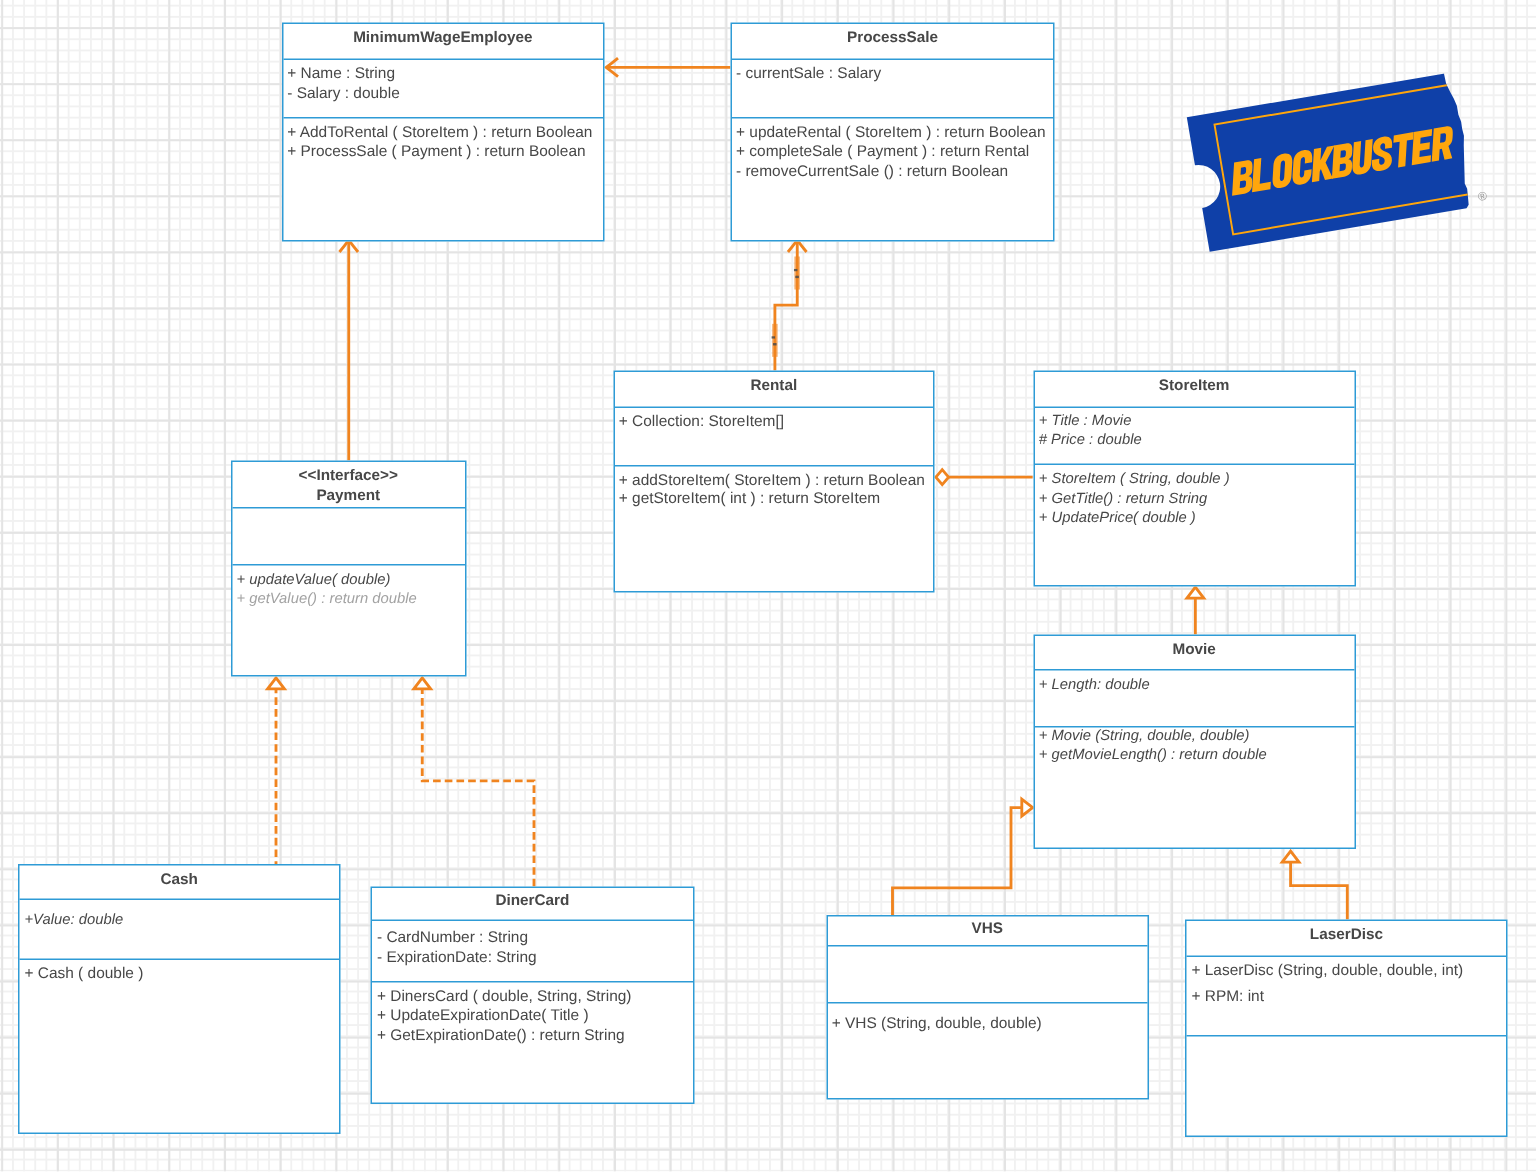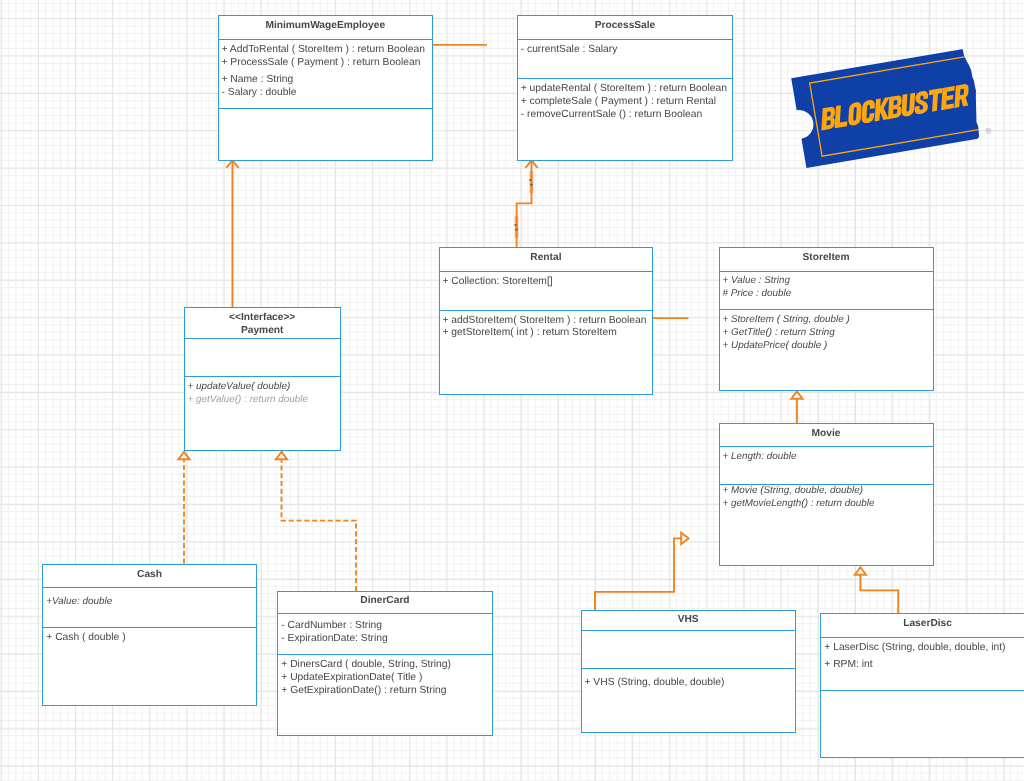--- a/index.html
+++ b/index.html
@@ -13,21 +13,21 @@
   #grid{position:absolute;left:0;top:0;width:1024px;height:781px;
     background-image:
       linear-gradient(to right, #e4e4e4 1px, transparent 1px),
       linear-gradient(to bottom, #e4e4e4 1px, transparent 1px),
       linear-gradient(to right, #f1f1f1 1px, transparent 1px),
       linear-gradient(to bottom, #f1f1f1 1px, transparent 1px);
     background-size:37.15px 37.4px,37.15px 37.4px,7.43px 7.48px,7.43px 7.48px;
     background-position:0.8px 18.1px,0.8px 18.1px,0.6px 3.14px,0.6px 3.14px;
   }
   #canvas{position:absolute;left:0;top:0;}
-  .cls{position:absolute;border:1.7px solid #2e9bd6;background:#fff;box-sizing:border-box;margin-left:30px;}
+  .cls{position:absolute;border:1.7px solid #2e9bd6;background:#fff;box-sizing:border-box;}
   .hdr{text-align:center;font-weight:bold;font-size:10.2px;color:#474747;
      border-bottom:1.7px solid #2e9bd6;box-sizing:border-box;line-height:12.6px;}
   .hdr>div{display:block;}
   .sec{border-bottom:1.7px solid #2e9bd6;box-sizing:border-box;padding:4.2px 0 0 3.0px;overflow:hidden;}
   .sec.last{border-bottom:none;}
   .row{font-size:10.3px;color:#474747;line-height:12.75px;white-space:nowrap;letter-spacing:0px;}
   .it{font-style:italic;font-size:9.85px;letter-spacing:0.02px;}
   .gray{color:#a2a2a2;}
   #logo{position:absolute;}
 </style>
@@ -79,27 +79,27 @@
     <rect x="514.75" y="215.9" width="3.7" height="22" fill="#f0841f" opacity="0.6"></rect>
     <rect x="514.4" y="224.2" width="2.3" height="1.5" fill="#4a4a4a" opacity="0.85"></rect>
     <rect x="515.3" y="228.7" width="2.4" height="1.6" fill="#4a4a4a" opacity="0.85"></rect>
   </svg>
 
 <div id="classlayer">
     <div class="cls" style="left: 187.5px; top: 15px; width: 215.5px; height: 145.5px;">
       <div class="hdr" style="height: 24.2px; padding-top: 3.9px;">
         <div>MinimumWageEmployee</div>
       </div>
-      <div class="sec last">
-        <div class="row">+ AddToRental ( StoreItem ) : return Boolean</div>
-        <div class="row">+ ProcessSale ( Payment ) : return Boolean</div>
-      </div>
       <div class="sec" style="height: 39px;">
         <div class="row">+ Name : String</div>
         <div class="row">- Salary : double</div>
+      </div>
+      <div class="sec last">
+        <div class="row">+ AddToRental ( StoreItem ) : return Boolean</div>
+        <div class="row">+ ProcessSale ( Payment ) : return Boolean</div>
       </div>
     </div>
     <div class="cls" style="left: 486.7px; top: 15px; width: 216.6px; height: 145.5px;">
       <div class="hdr" style="height: 24.2px; padding-top: 3.9px;">
         <div>ProcessSale</div>
       </div>
       <div class="sec" style="height: 38.8px;">
         <div class="row">- currentSale : Salary</div>
       </div>
       <div class="sec last">
@@ -129,42 +129,42 @@
       <div class="sec last">
         <div class="row">+ addStoreItem( StoreItem ) : return Boolean</div>
         <div class="row">+ getStoreItem( int ) : return StoreItem</div>
       </div>
     </div>
     <div class="cls" style="left: 688.5px; top: 247px; width: 215.1px; height: 144.3px;">
       <div class="hdr" style="height: 23.8px; padding-top: 3.9px;">
         <div>StoreItem</div>
       </div>
       <div class="sec" style="height: 38.6px; padding-top: 3.5px;">
-        <div class="row it">+ Value : String</div>
+        <div class="row it">+ Title : Movie</div>
         <div class="row it"># Price : double</div>
       </div>
       <div class="sec last" style="padding-top: 3.7px;">
         <div class="row it">+ StoreItem ( String, double )</div>
         <div class="row it">+ GetTitle() : return String</div>
         <div class="row it">+ UpdatePrice( double )</div>
       </div>
     </div>
     <div class="cls" style="left: 688.5px; top: 423.3px; width: 215.1px; height: 142.8px;">
       <div class="hdr" style="height: 23.2px; padding-top: 3.6px;">
         <div>Movie</div>
       </div>
       <div class="sec" style="height: 38px; padding-top: 3.4px;">
         <div class="row it">+ Length: double</div>
       </div>
       <div class="sec last" style="padding-top: 0;">
         <div class="row it">+ Movie (String, double, double)</div>
         <div class="row it">+ getMovieLength() : return double</div>
       </div>
     </div>
-    <div class="cls" style="left: 12.3px; top: 564px; width: 214.4px; height: 142px;">
+    <div class="cls" style="left: 12.3px; top: 576px; width: 214.4px; height: 180px;">
       <div class="hdr" style="height: 23.2px; padding-top: 3.5px;">
         <div>Cash</div>
       </div>
       <div class="sec" style="height: 39.9px; padding-top: 7.5px;">
         <div class="row it">+Value: double</div>
       </div>
       <div class="sec last" style="padding-top: 4px;">
         <div class="row">+ Cash ( double )</div>
       </div>
     </div>

